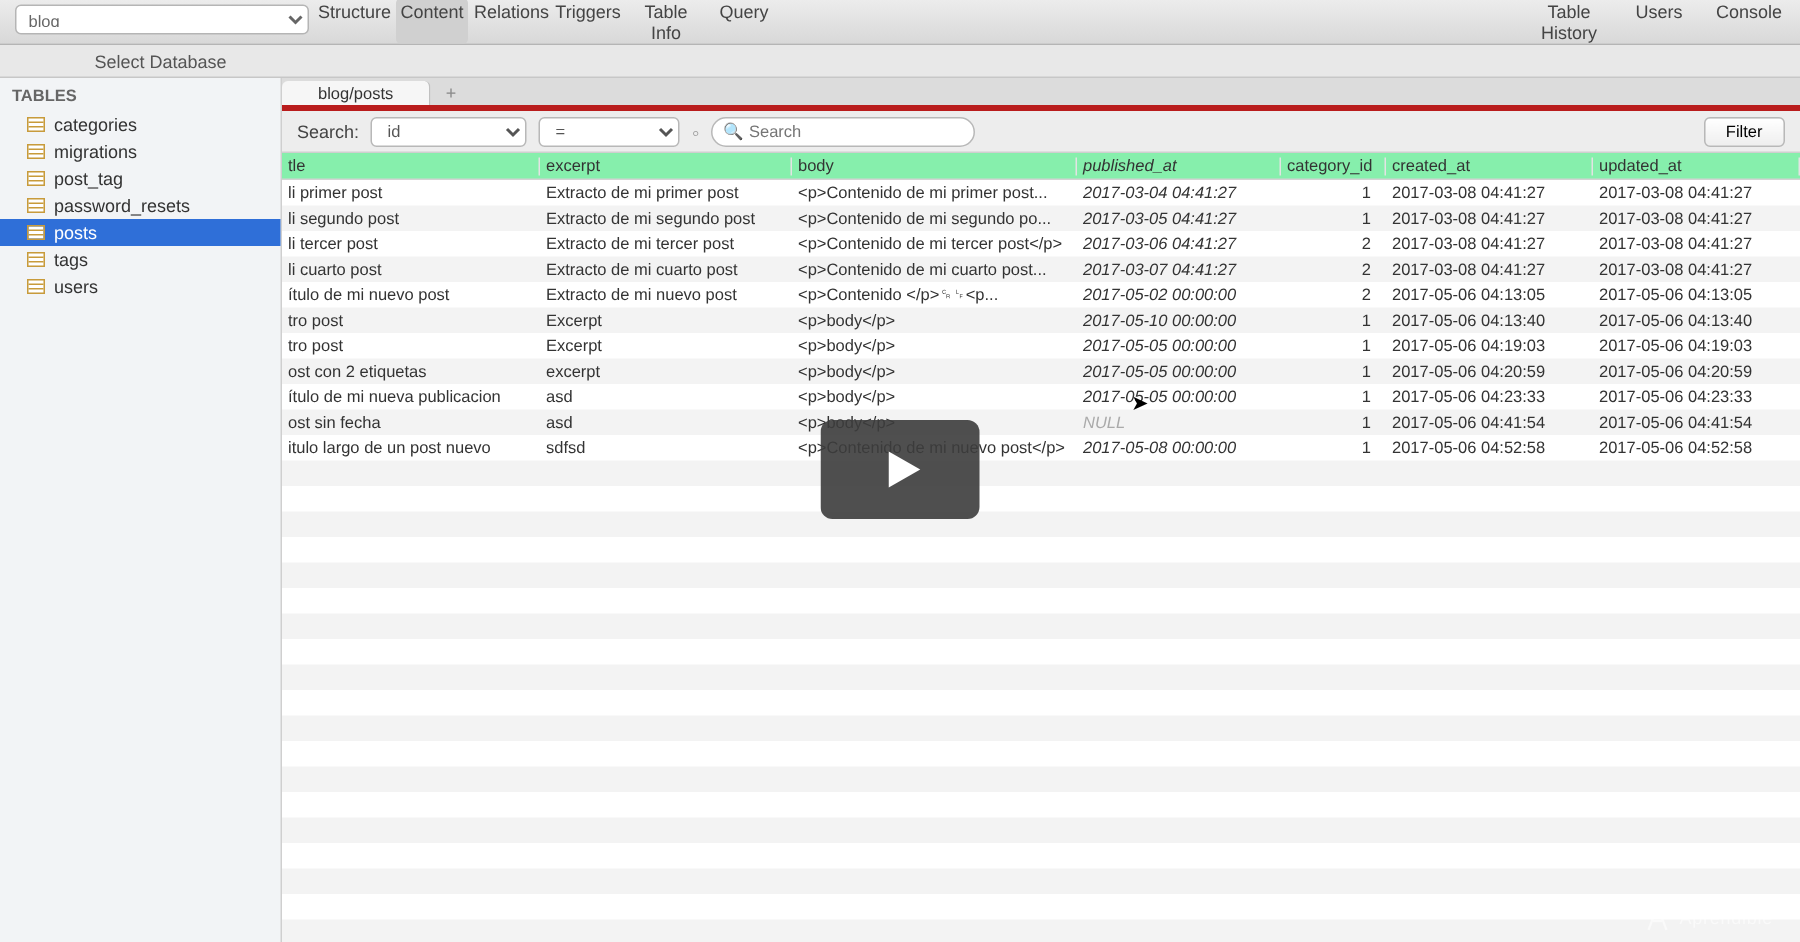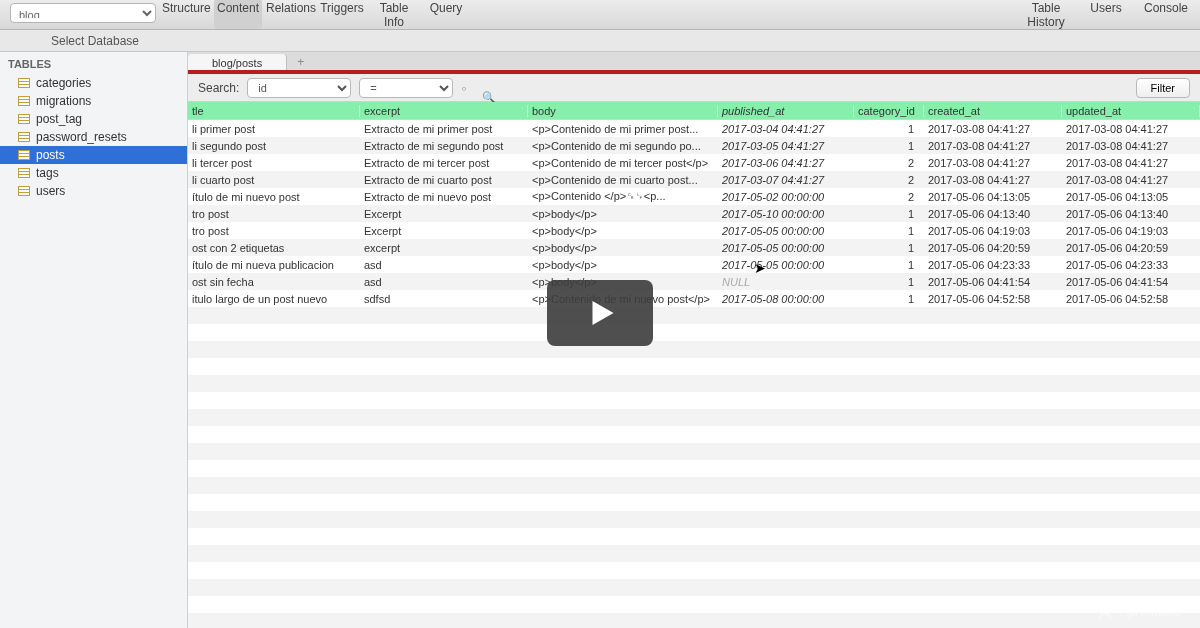--- a/index.html
+++ b/index.html
@@ -1,24 +1,24 @@
 <!DOCTYPE html>
 <html><head>
 <meta charset="utf-8">
 <style>
 * { margin: 0; padding: 0; box-sizing: border-box; font-family: -apple-system, "Helvetica Neue", Arial, sans-serif; font-size: 12px; }
 html, body { width: 1200px; height: 628px; overflow: hidden; background: #ececec; color: #333; }
 .toolbar { height: 30px; display: flex; align-items: flex-end; padding: 0 4px; background: linear-gradient(#ececec,#d8d8d8); border-bottom: 1px solid #b5b5b5; }
-.db-select { width: 146px; height: 20px; margin: 0 6px 6px 6px; border: 1px solid #b5b5b5; border-radius: 4px; background: #fff; font-size: 11px; padding: 4px 4px; color:#666; }
+.db-select { width: 196px; height: 20px; margin: 0 6px 6px 6px; border: 1px solid #b5b5b5; border-radius: 4px; background: #fff; font-size: 11px; padding: 4px 4px; color:#666; }
 .tool-group { display:flex; gap:4px; }
 .tool-btn { width: 48px; text-align:center; font-size:10px; color:#444; padding-top:2px; cursor:pointer; }
 .tool-btn.active { background:#d0d0d0; border-radius:3px; }
 .right-tools { margin-left:auto; display:flex; }
 .right-tools .tool-btn { width:60px; }
-.sub-bar { height:22px; display:flex; align-items:center; background:#e8e8e8; border-bottom:1px solid #c7c7c7; font-size:11px; color:#555; }
+.sub-bar { height:22px; display:flex; align-items:center; background:#e8e8e8; border-bottom:1px solid #c7c7c7; font-size:11px; color:#555;padding-left:12px; }
 .sub-bar .sel-db { width:190px; text-align:center; }
 .main { display:flex; height:576px; }
 .sidebar { width:190px; background:#f2f4f6; border-right:1px solid #cfcfcf; }
 .side-head { font-size:11px; font-weight:600; color:#666; padding:6px 8px 4px; }
 .side-item { display:flex; align-items:center; gap:6px; padding:2px 8px 2px 18px; font-size:12px; cursor:pointer; }
 .side-item.selected { background:#2f6fd8; color:#fff; }
 .tbl-ico { width:12px; height:10px; display:inline-block; background:linear-gradient(#fff,#fff); border:1px solid #c89b3b; position:relative; }
 .tbl-ico::before { content:''; position:absolute; top:2px; left:0; right:0; height:1px; background:#c89b3b; }
 .tbl-ico::after { content:''; position:absolute; top:5px; left:0; right:0; height:1px; background:#c89b3b; }
 .content { flex:1; display:flex; flex-direction:column; background:#fff; }
@@ -141,20 +141,21 @@
       <div class="tab">blog/posts</div>
       <div class="new-tab">+</div>
     </div>
     <div class="search-bar">
       <label>Search:</label>
       <select class="search-sel" style="width:104px"><option>id</option></select>
       <select class="search-sel" style="width:94px"><option>=</option></select>
       <span style="color:#999;font-size:14px">◦</span>
       <div style="flex:1;position:relative">
         <span style="position:absolute;left:8px;top:3px;color:#999;font-size:11px">🔍</span>
+        <input class="search-input" placeholder="Search" style="">
       </div>
       <button class="filter-btn">Filter</button>
     </div>
     <div class="grid">
       <div class="grid-row grid-header">
         <div class="cell c-title">tle</div>
         <div class="cell c-excerpt">excerpt</div>
         <div class="cell c-body">body</div>
         <div class="cell c-pub">published_at</div>
         <div class="cell c-cat">category_id</div>

